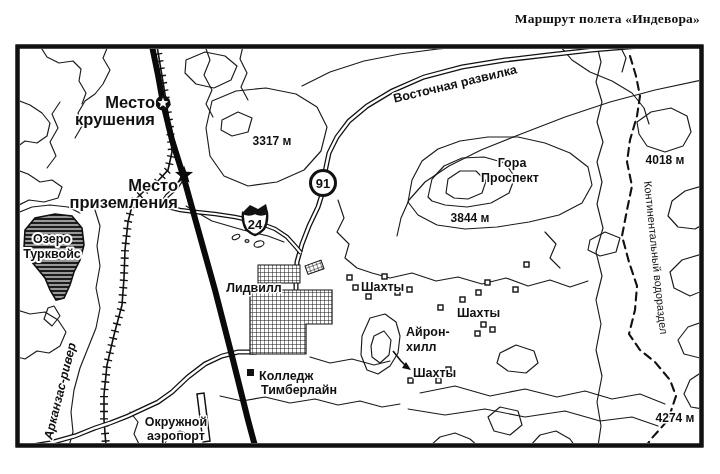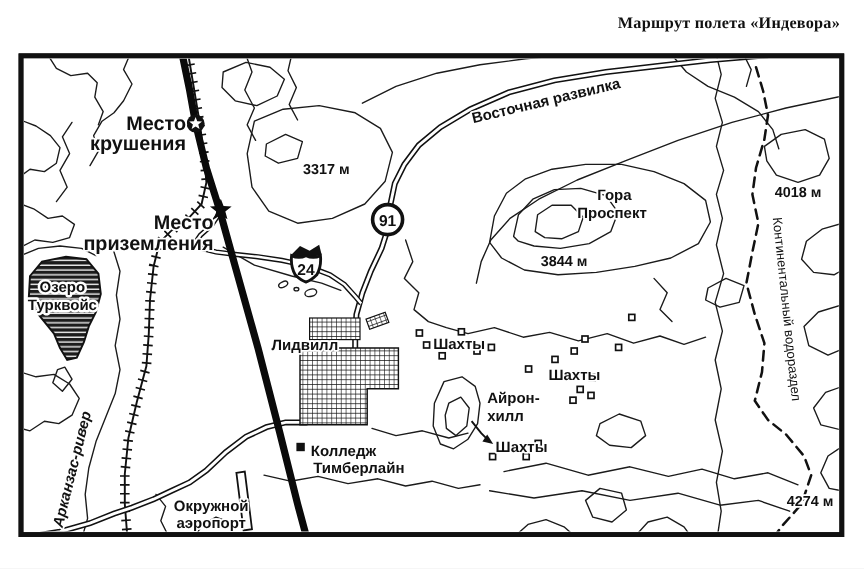--- a/index.html
+++ b/index.html
@@ -1,16 +1,16 @@
 <!DOCTYPE html>
 <html><head>
 <meta charset="utf-8">
 <style>
   html,body{margin:0;padding:0;background:#fff;}
-  #stage{position:relative;width:720px;height:474px;background:#e5e5e5;overflow:hidden;}
+  #stage{position:relative;width:720px;height:474px;background:#3b82f6;overflow:hidden;}
   svg{display:block;}
   text{font-family:"Liberation Sans","DejaVu Sans",sans-serif;fill:#111;}
   .title{font-family:"Liberation Serif","DejaVu Serif",serif;font-weight:700;font-size:13.5px;letter-spacing:.2px;}
   .lbl-big{font-size:16.5px;font-weight:700;}
   .lbl{font-size:12.5px;font-weight:700;}
   .lbl-sm{font-size:12px;font-weight:700;}
   .lbl-it{font-size:12.5px;font-weight:700;font-style:italic;}
   .lbl-div{font-size:11px;font-weight:400;}
   .halo{paint-order:stroke;stroke:#fff;stroke-width:3px;stroke-linejoin:round;}
   .halo-thick{paint-order:stroke;stroke:#fff;stroke-width:4px;stroke-linejoin:round;}

